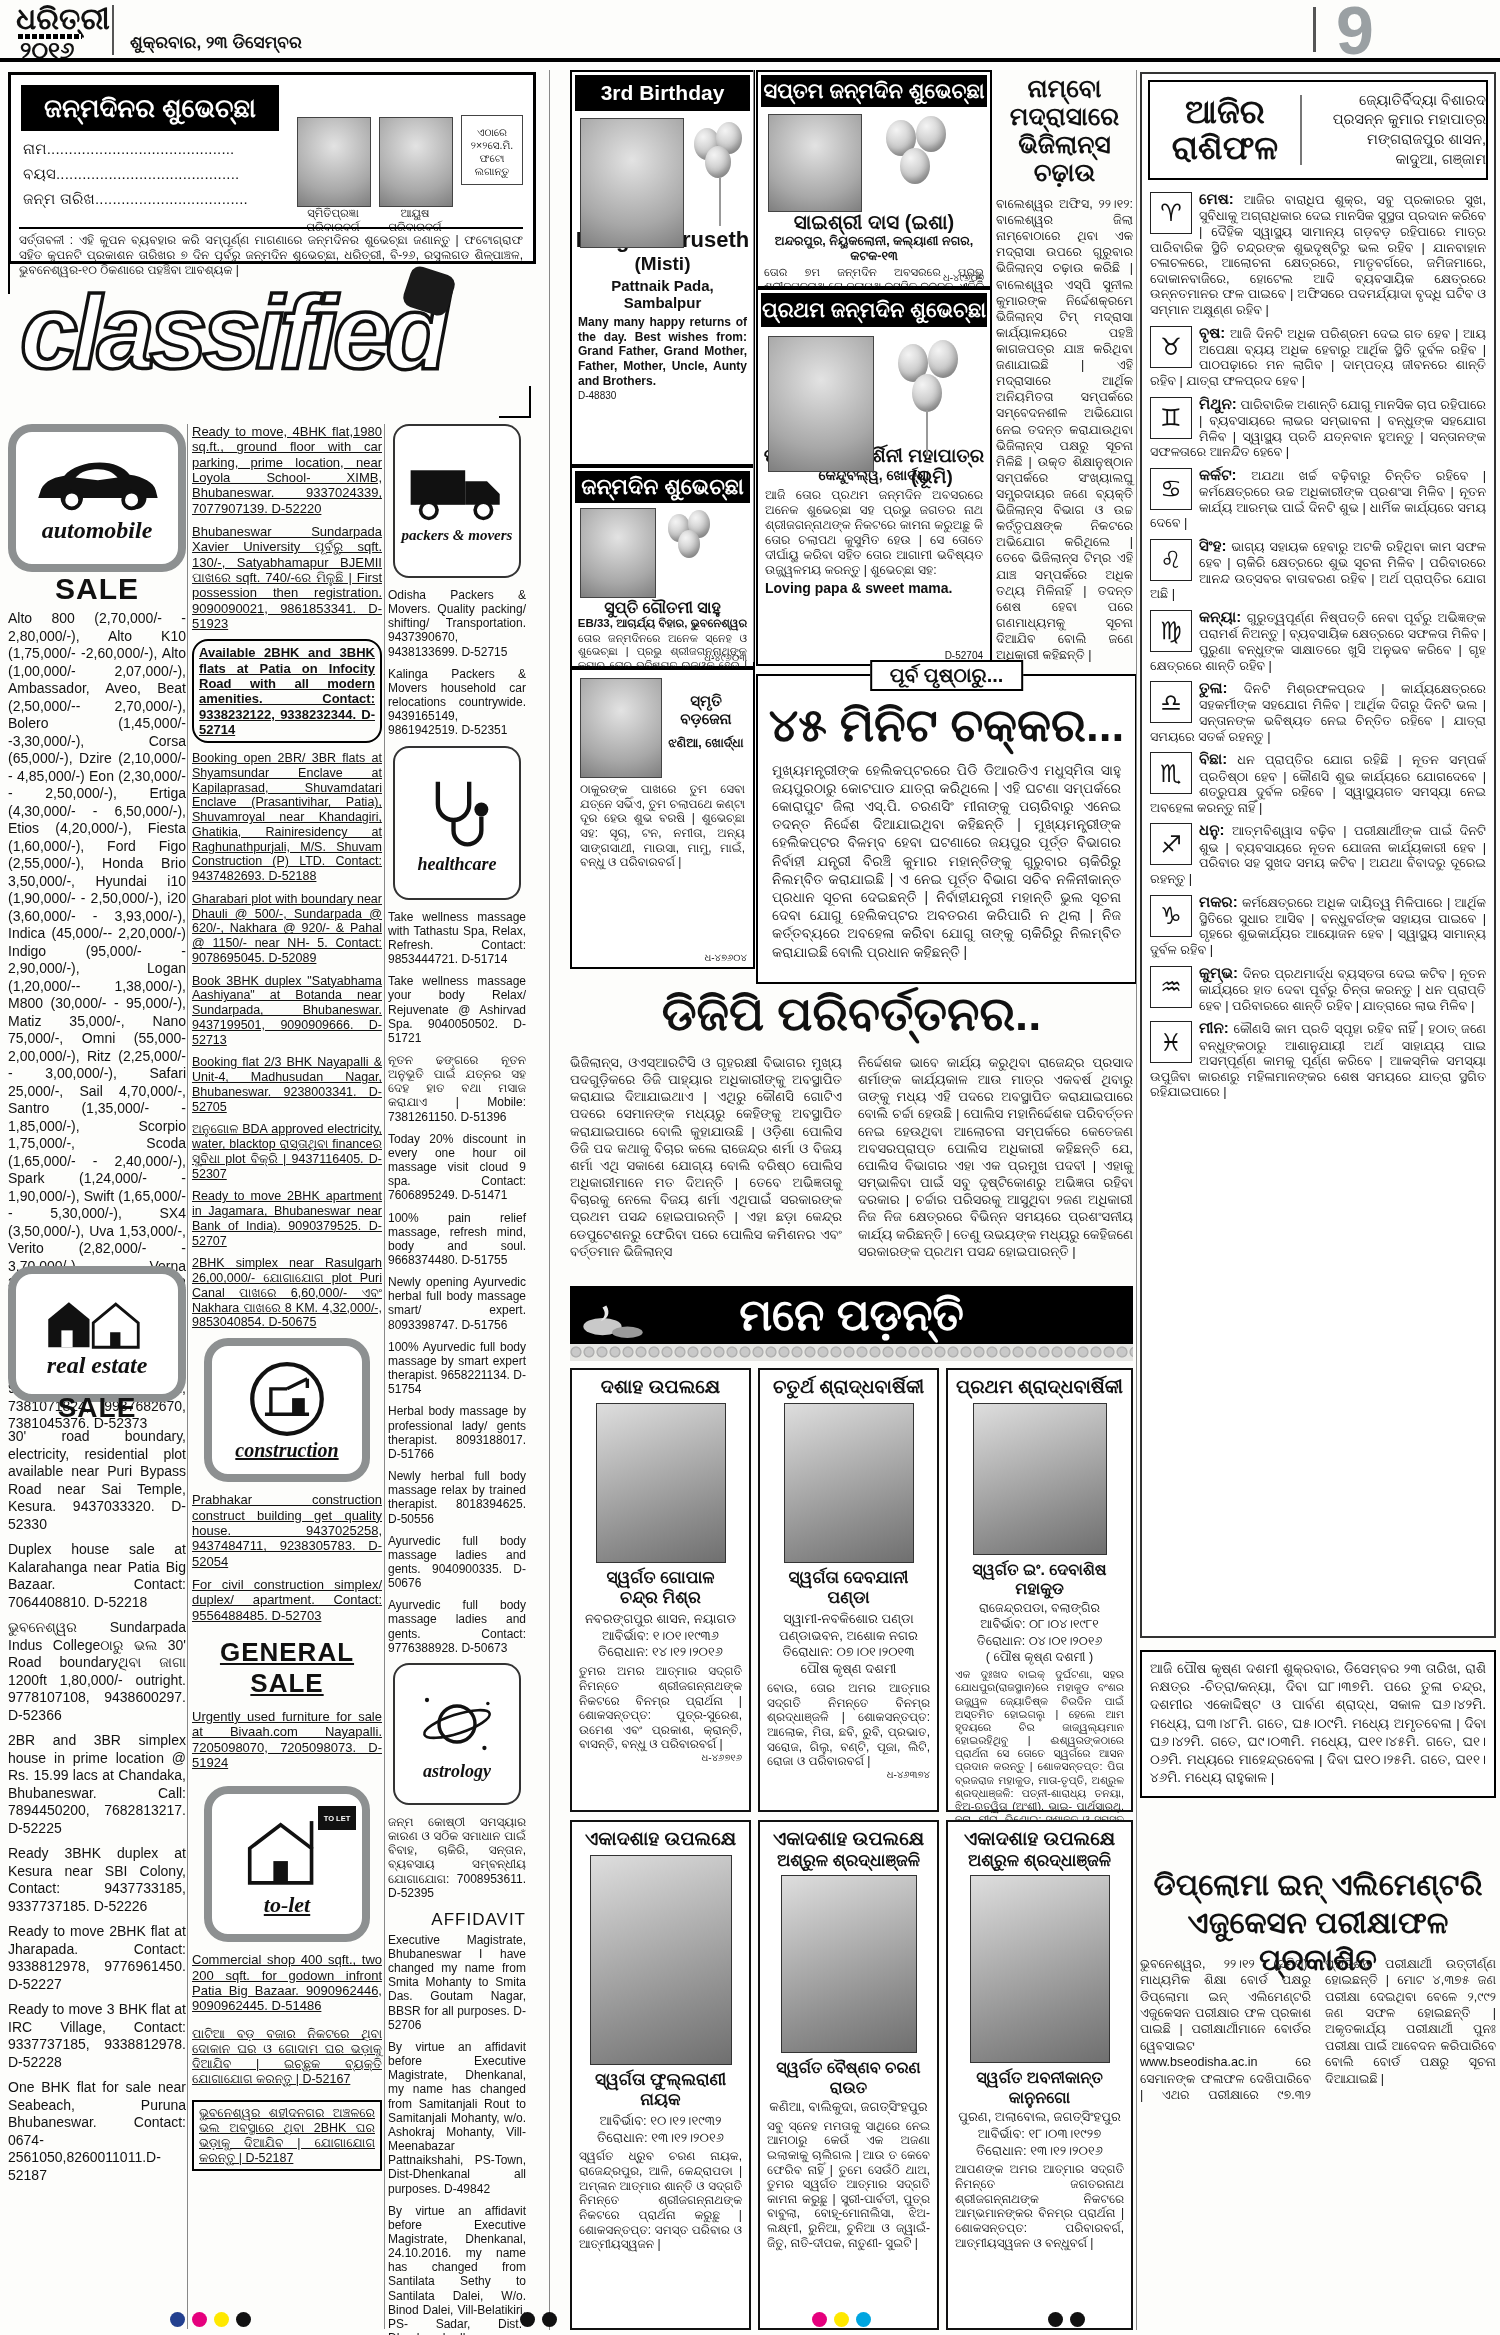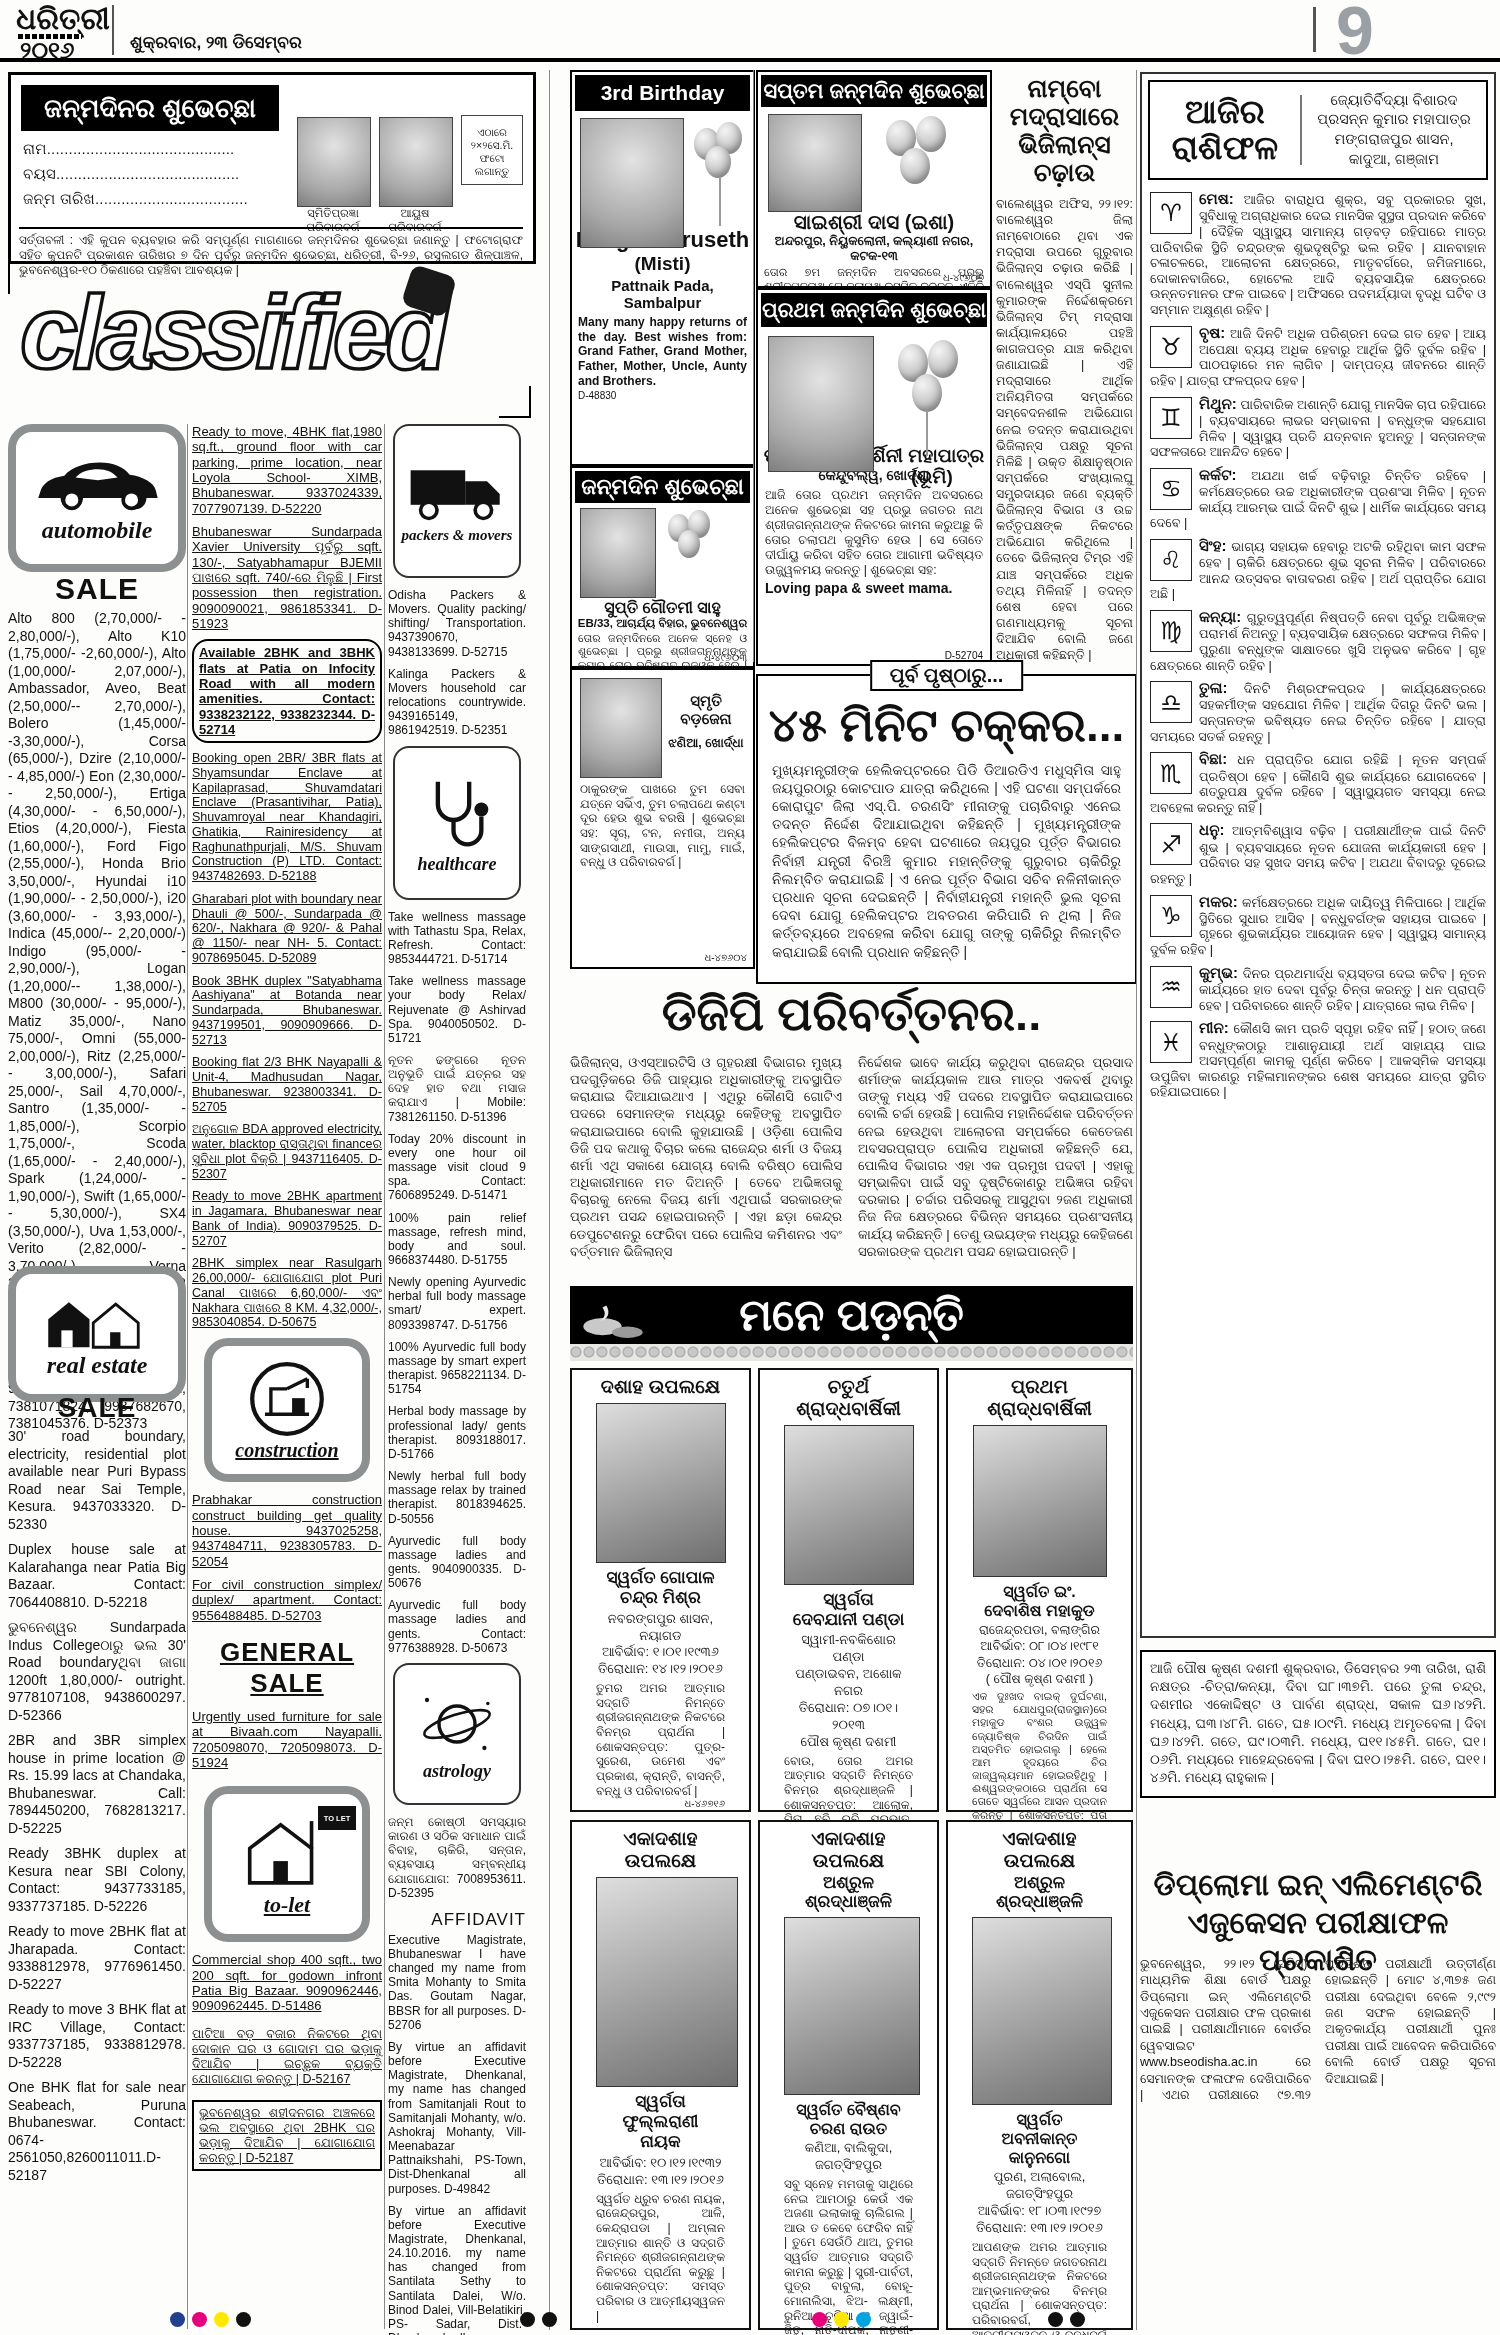--- a/index.html
+++ b/index.html
@@ -56,32 +56,32 @@
   .bstr{position:absolute;width:1.5px;background:#999;}
   
   .headline{font-weight:bold;text-align:center;line-height:1.12;}
   .artbody{text-align:justify;line-height:1.3;}
   .tabbox{position:absolute;background:#fff;border:2.5px solid #000;font-weight:bold;padding:2px 18px;}
   .box45{border:2.5px solid #000;background:#fff;}
   
   .mane{background:#000;color:#fff;display:flex;align-items:center;justify-content:center;}
   .garland{background-color:#e6e6e3;background-image:radial-gradient(circle at 6px 8px,#c9c9c9 3.5px,#a9a9a9 5px,transparent 6px);
            background-size:13px 16px;}
-  .obit{border:2.5px solid #111;background:#fff;padding:5px 24px;box-sizing:border-box;}
+  .obit{border:2.5px solid #111;background:#fff;padding:5px 7px;box-sizing:border-box;}
   .obit-h{font-size:19px;font-weight:bold;text-align:center;line-height:1.15;margin:1px 0 5px;}
   .obit-name{font-size:17px;font-weight:bold;text-align:center;margin:5px 8px 2px;line-height:1.2;}
   .obit-lines{font-size:13px;text-align:center;white-space:pre-line;line-height:1.3;}
   .obit-body{font-size:12px;text-align:justify;line-height:1.22;margin-top:3px;}
   .oph{display:block;margin:0 auto;border:1px solid #333;
        background:linear-gradient(160deg,#dedede,#8f8f8f 70%,#6f6f6f);}
   
   .horo-outer{border:2px solid #333;background:#fff;}
   .horo-head{border:2.5px solid #000;display:flex;align-items:center;}
   .horo-title{font-size:33px;font-weight:bold;line-height:1.08;text-align:center;}
-  .horo-credit{font-size:14.5px;text-align:center;line-height:1.35;}
+  .horo-credit{font-size:14.5px;text-align:right;line-height:1.35;}
   .sign{margin:0 0 6px;font-size:12.8px;line-height:1.22;text-align:justify;}
   .sign .zic{float:left;width:40px;height:40px;border:1.5px solid #222;margin:2px 7px 2px 0;
     display:flex;align-items:center;justify-content:center;font-size:24px;}
   .sign .sn{font-weight:bold;font-size:15px;}
   .panchang{border:2px solid #000;padding:8px;font-size:13.5px;line-height:1.35;text-align:justify;background:#fff;}
   .dot{position:absolute;width:15px;height:15px;border-radius:50%;}
   .flagbox{position:absolute;background:#111;color:#fff;font-size:7.5px;font-weight:bold;
     display:flex;align-items:center;justify-content:center;}
 </style>
 </head>

